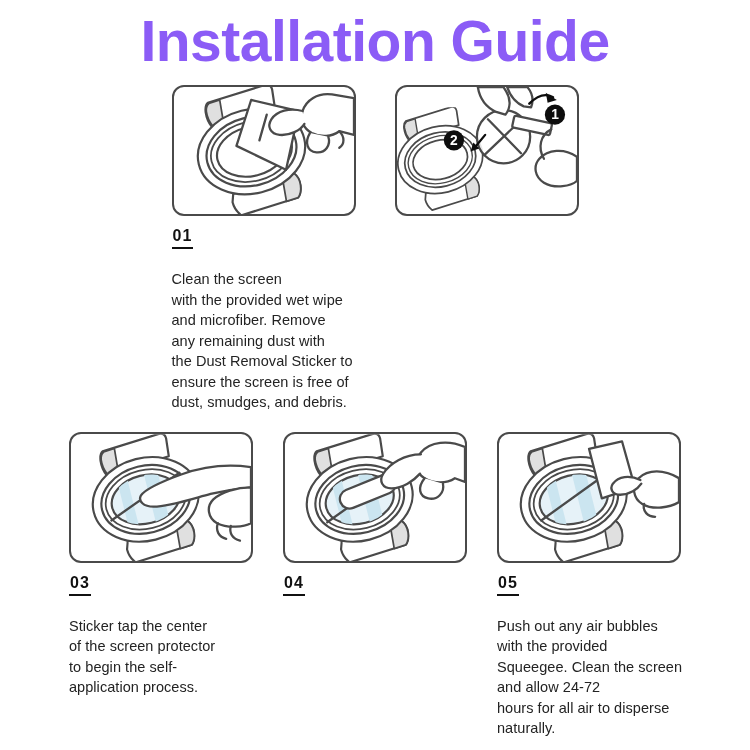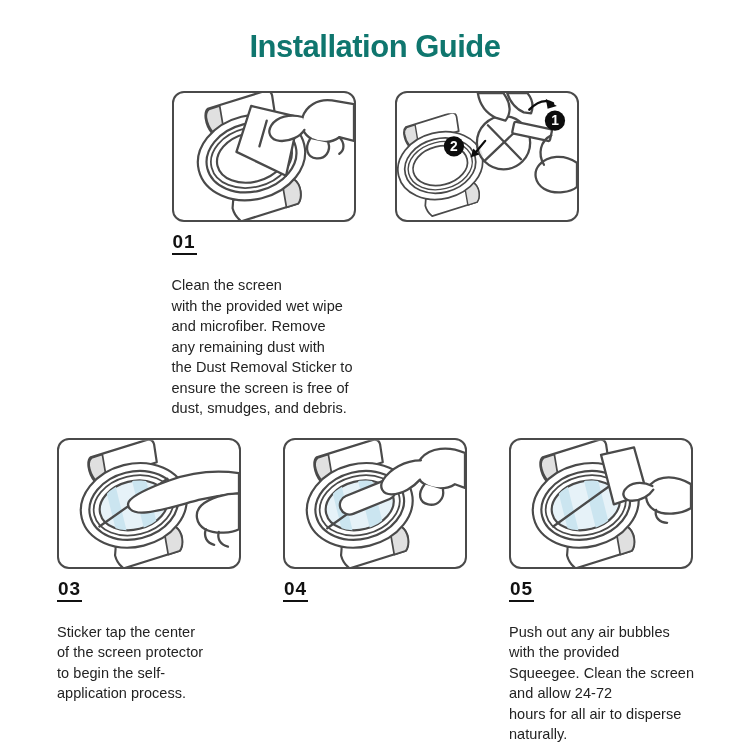--- a/index.html
+++ b/index.html
@@ -1,37 +1,37 @@
 <!DOCTYPE html>
 <html><head>
 <meta charset="utf-8">
 <style>
   html,body{margin:0;padding:0;background:#ffffff;}
   body{
     width:750px;height:750px;overflow:hidden;position:relative;
     font-family:"Liberation Sans","DejaVu Sans",sans-serif;color:#222;
   }
   .page-title{
-    margin:20px 0 0 0;text-align:center;
-    font-size:31px;line-height:54px;font-weight:700;color:#0f766e;
+    margin:14px 0 0 0;text-align:center;
+    font-size:57px;line-height:54px;font-weight:700;color:#8b5cf6;
     letter-spacing:-0.5px;
   }
   .steps-row{display:flex;justify-content:center;}
   .row-1{margin-top:17px;gap:39px;}
-  .row-2{margin-top:19px;gap:42px;}
+  .row-2{margin-top:19px;gap:30px;}
   .step-col{width:184px;flex:0 0 184px;}
   .panel{
     width:184px;height:131px;box-sizing:border-box;
     border:2.5px solid #4a4a4a;border-radius:12px;
     overflow:hidden;background:#fff;
   }
   .panel svg{display:block;width:100%;height:100%;}
   .step-number{
     display:inline-block;margin-top:11px;
-    font-size:19px;font-weight:700;color:#111;letter-spacing:1px;
+    font-size:16px;font-weight:700;color:#111;letter-spacing:1px;
     border-bottom:2px solid #111;padding:0 1px 3px 1px;line-height:17px;
   }
   .step-text{
     margin-top:20px;font-size:14.5px;line-height:20.5px;color:#232323;
     white-space:pre;letter-spacing:0.05px;
   }
   .lineart{stroke:#4a4a4a;stroke-width:2.5;fill:#ffffff;stroke-linecap:round;stroke-linejoin:round;}
   .badge{fill:#0d0d0d;stroke:none;}
   .badge-num{fill:#ffffff;font-size:15px;font-weight:700;text-anchor:middle;
     font-family:"Liberation Sans","DejaVu Sans",sans-serif;}

